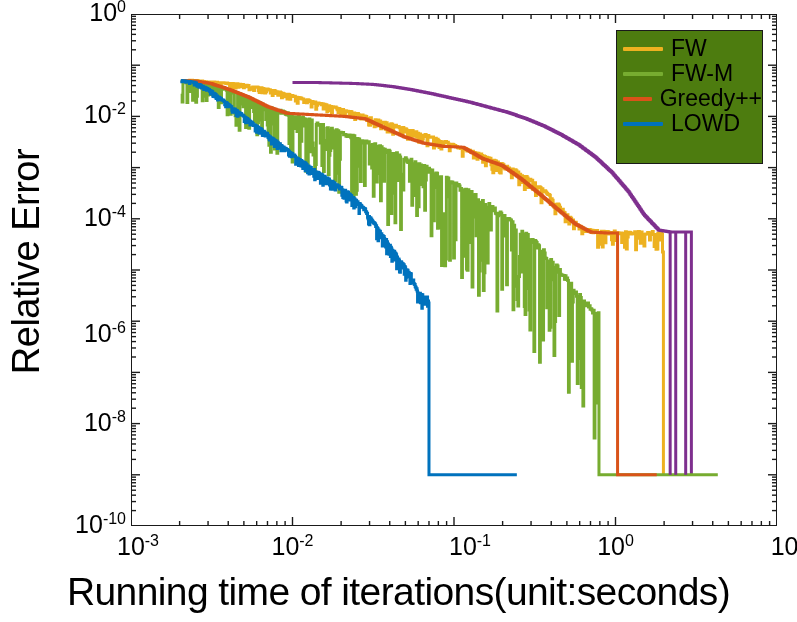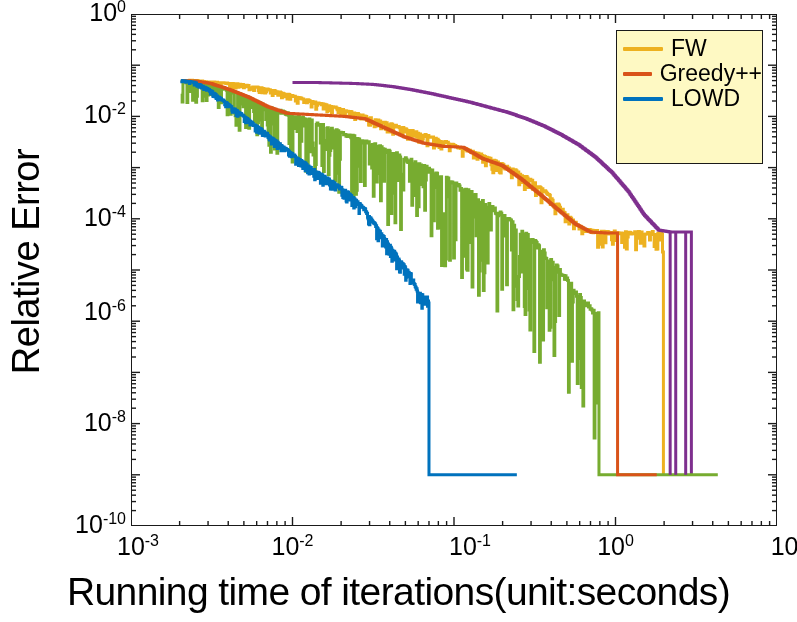--- a/index.html
+++ b/index.html
@@ -25,40 +25,40 @@
   
   #xtickrow{position:absolute;left:0px;top:533px;width:797px;height:40px;}
   .xtick{position:absolute;font-size:25px;line-height:27px;white-space:nowrap;
          transform:translateX(-50%);}
   .xtick sup{font-size:16px;vertical-align:super;line-height:0;}
   #xlabel{position:absolute;left:0px;top:570px;width:797px;text-align:center;
           font-size:39px;letter-spacing:-0.6px;white-space:nowrap;}
 
   
   #legend{position:absolute;left:616px;top:30px;width:147px;height:134px;
-          border:1.4px solid #1a1a1a;background:#fef9c3;box-sizing:border-box;
+          border:1.4px solid #1a1a1a;background:#4d7c0f;box-sizing:border-box;
           padding:5px 0 0 0;}
   .legrow{position:relative;height:25px;display:flex;align-items:center;}
   .legline{width:40px;height:4px;margin-left:6px;margin-right:8px;border-radius:1px;}
   .legtxt{font-size:23px;line-height:23px;white-space:nowrap;}
 </style>
 </head>
 <body>
 
 <div id="root">
 
   <div id="ytickcol">
     <div class="ylabel-wrap">
       <div class="ylabel">Relative Error</div>
     </div>
     <div id="yticks">
         <div class="ytick" style="top: 0px;">10<sup>0</sup></div>
         <div class="ytick" style="top: 102.4px;">10<sup>-2</sup></div>
         <div class="ytick" style="top: 204.8px;">10<sup>-4</sup></div>
-        <div class="ytick" style="top: 299px;">10<sup>-6</sup></div>
+        <div class="ytick" style="top: 321px;">10<sup>-6</sup></div>
         <div class="ytick" style="top: 409.6px;">10<sup>-8</sup></div>
         <div class="ytick" style="top: 512px;">10<sup>-10</sup></div>
       </div>
   </div>
 
   <div id="plotbox"></div>
   <div id="svgwrap">
     <svg id="chartsvg" width="646" height="512" viewBox="0 0 646 512">
         <g>
           <line x1="0" y1="512" x2="0" y2="503" stroke="#1a1a1a" stroke-width="1.4"></line>
@@ -349,20 +349,24 @@
       <div class="xtick" style="left: 777px; margin-left: 12px;">10<sup>1</sup></div>
     </div>
   <div id="xlabel">Running time of iterations(unit:seconds)</div>
 
   <div id="legend">
       <div class="legrow">
         <div class="legline" style="background: rgb(237, 177, 32);"></div>
         <div class="legtxt">FW</div>
       </div>
       <div class="legrow">
+        <div class="legline" style="background: rgb(119, 172, 48);"></div>
+        <div class="legtxt">FW-M</div>
+      </div>
+      <div class="legrow">
         <div class="legline" style="background: rgb(217, 83, 25);"></div>
         <div class="legtxt">Greedy++</div>
       </div>
       <div class="legrow">
         <div class="legline" style="background: rgb(0, 114, 189);"></div>
         <div class="legtxt">LOWD</div>
       </div>
     </div>
 
 </div>

